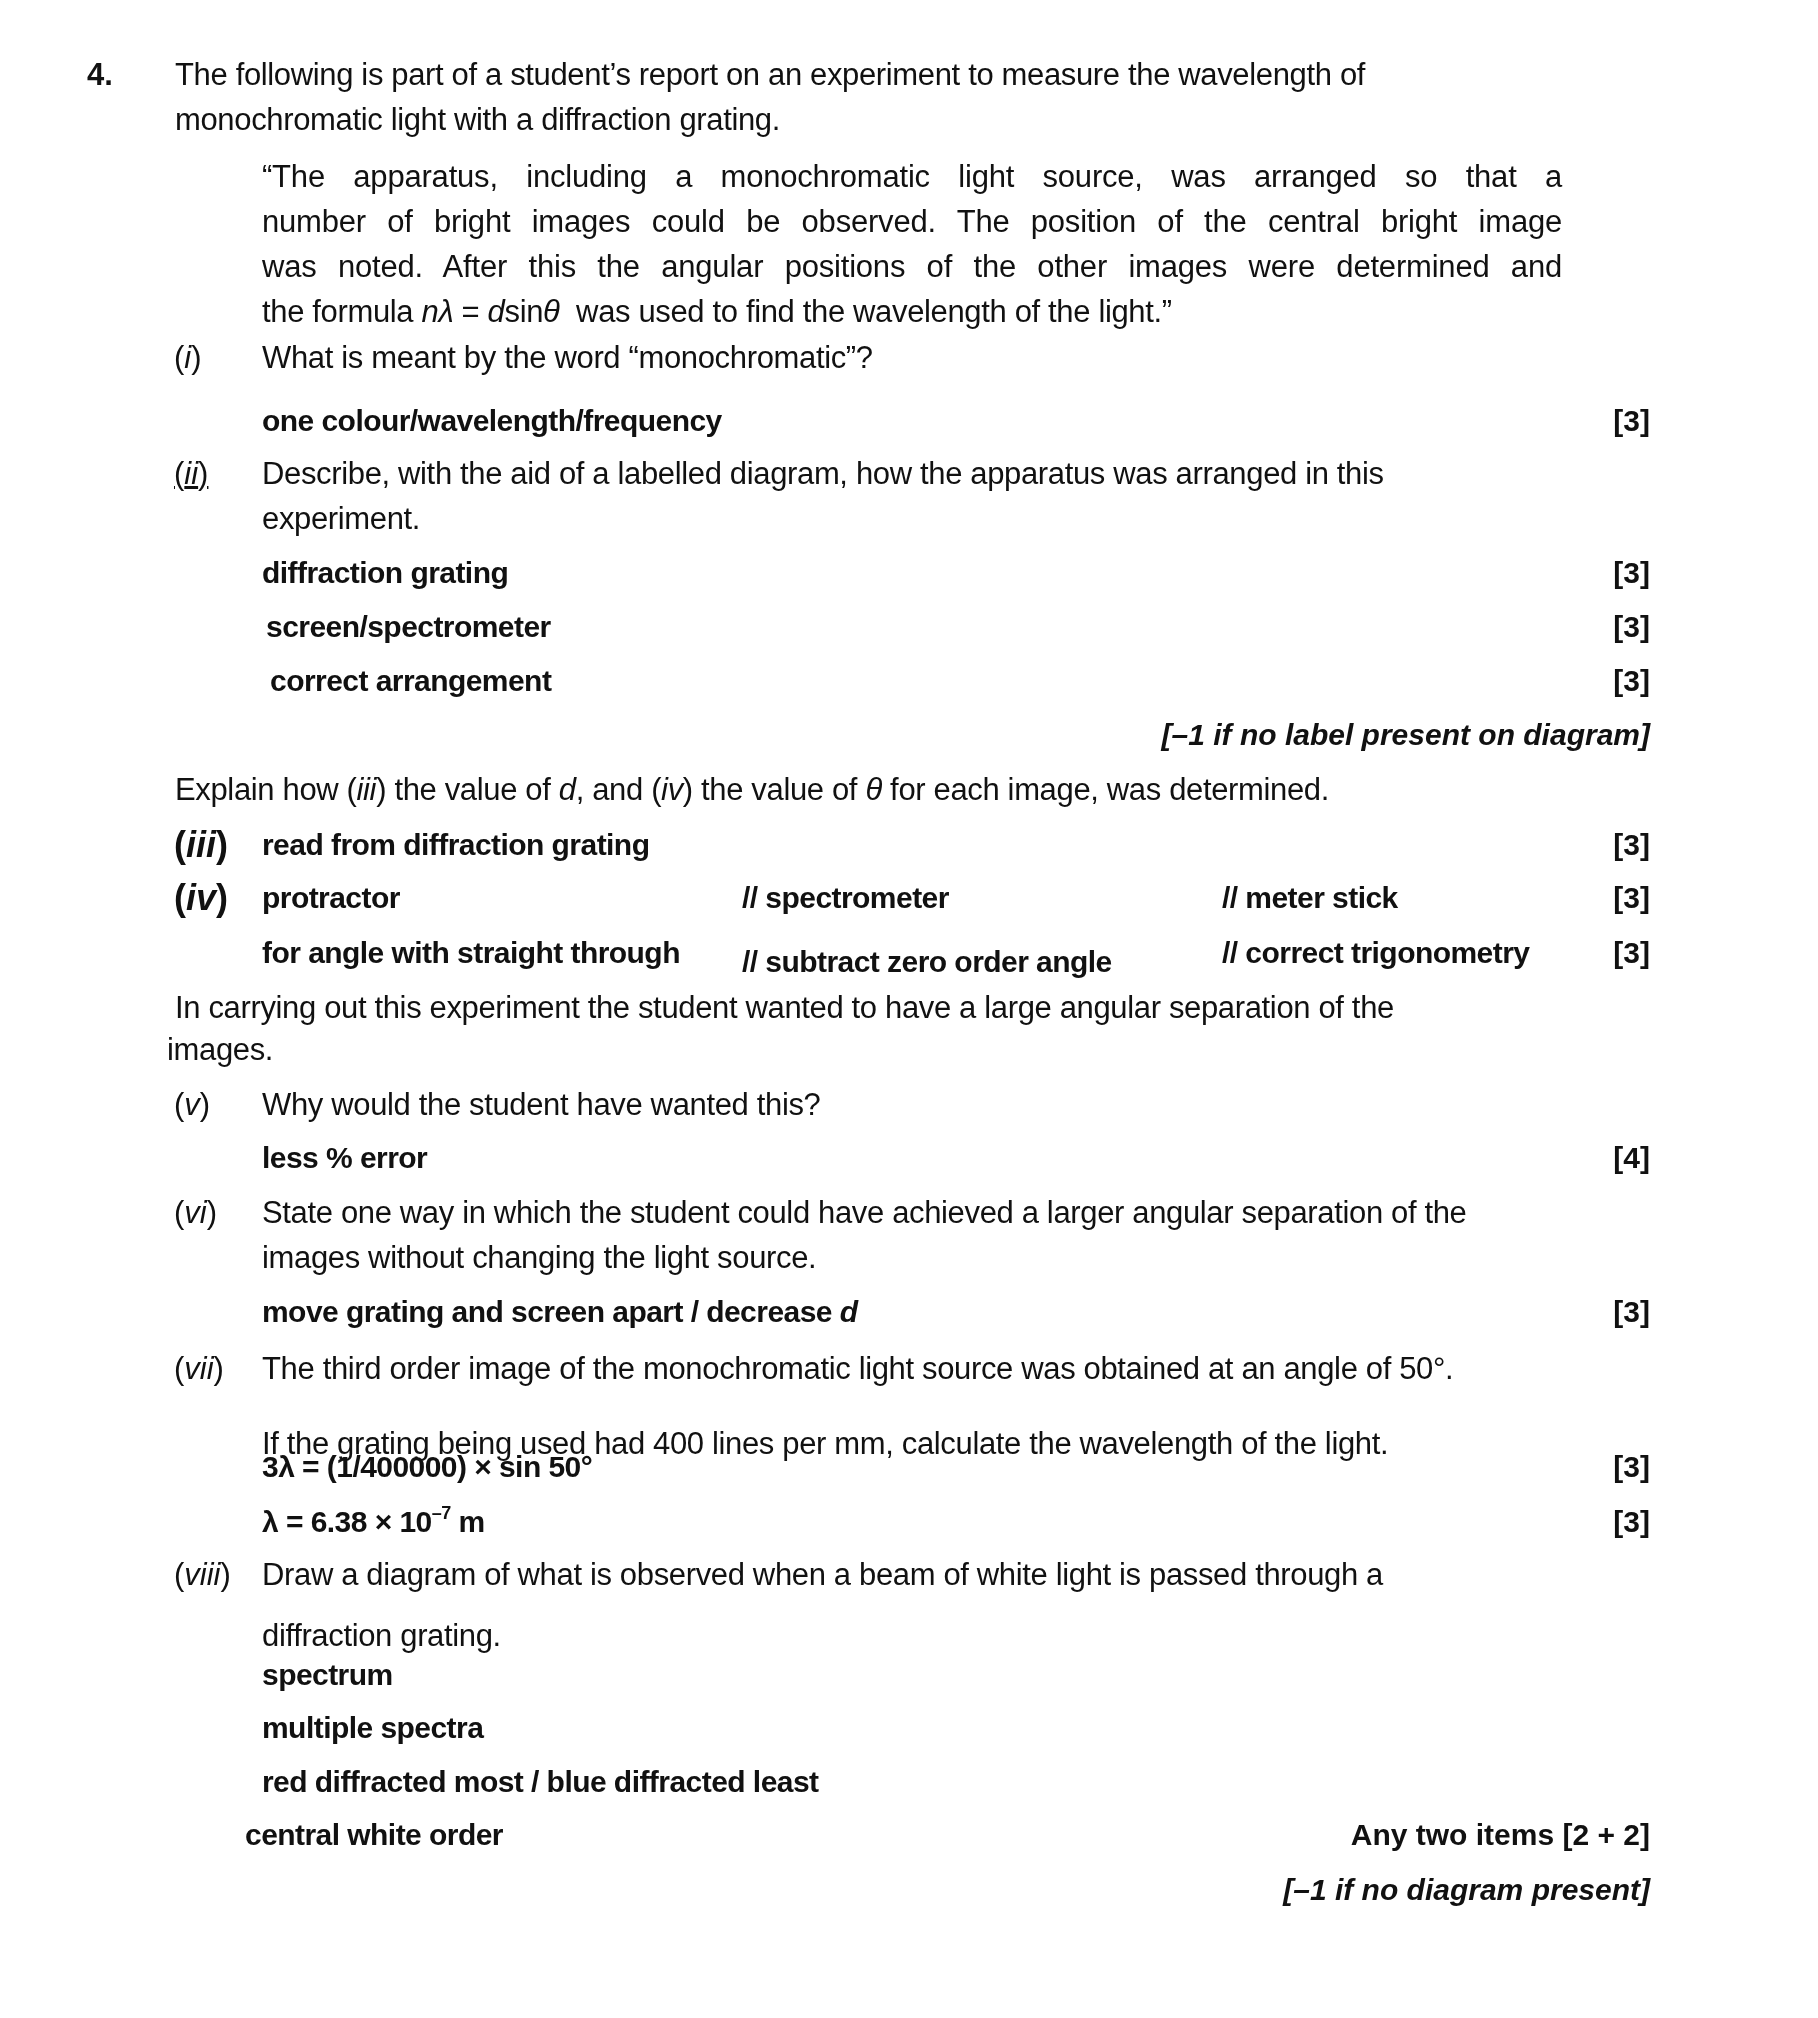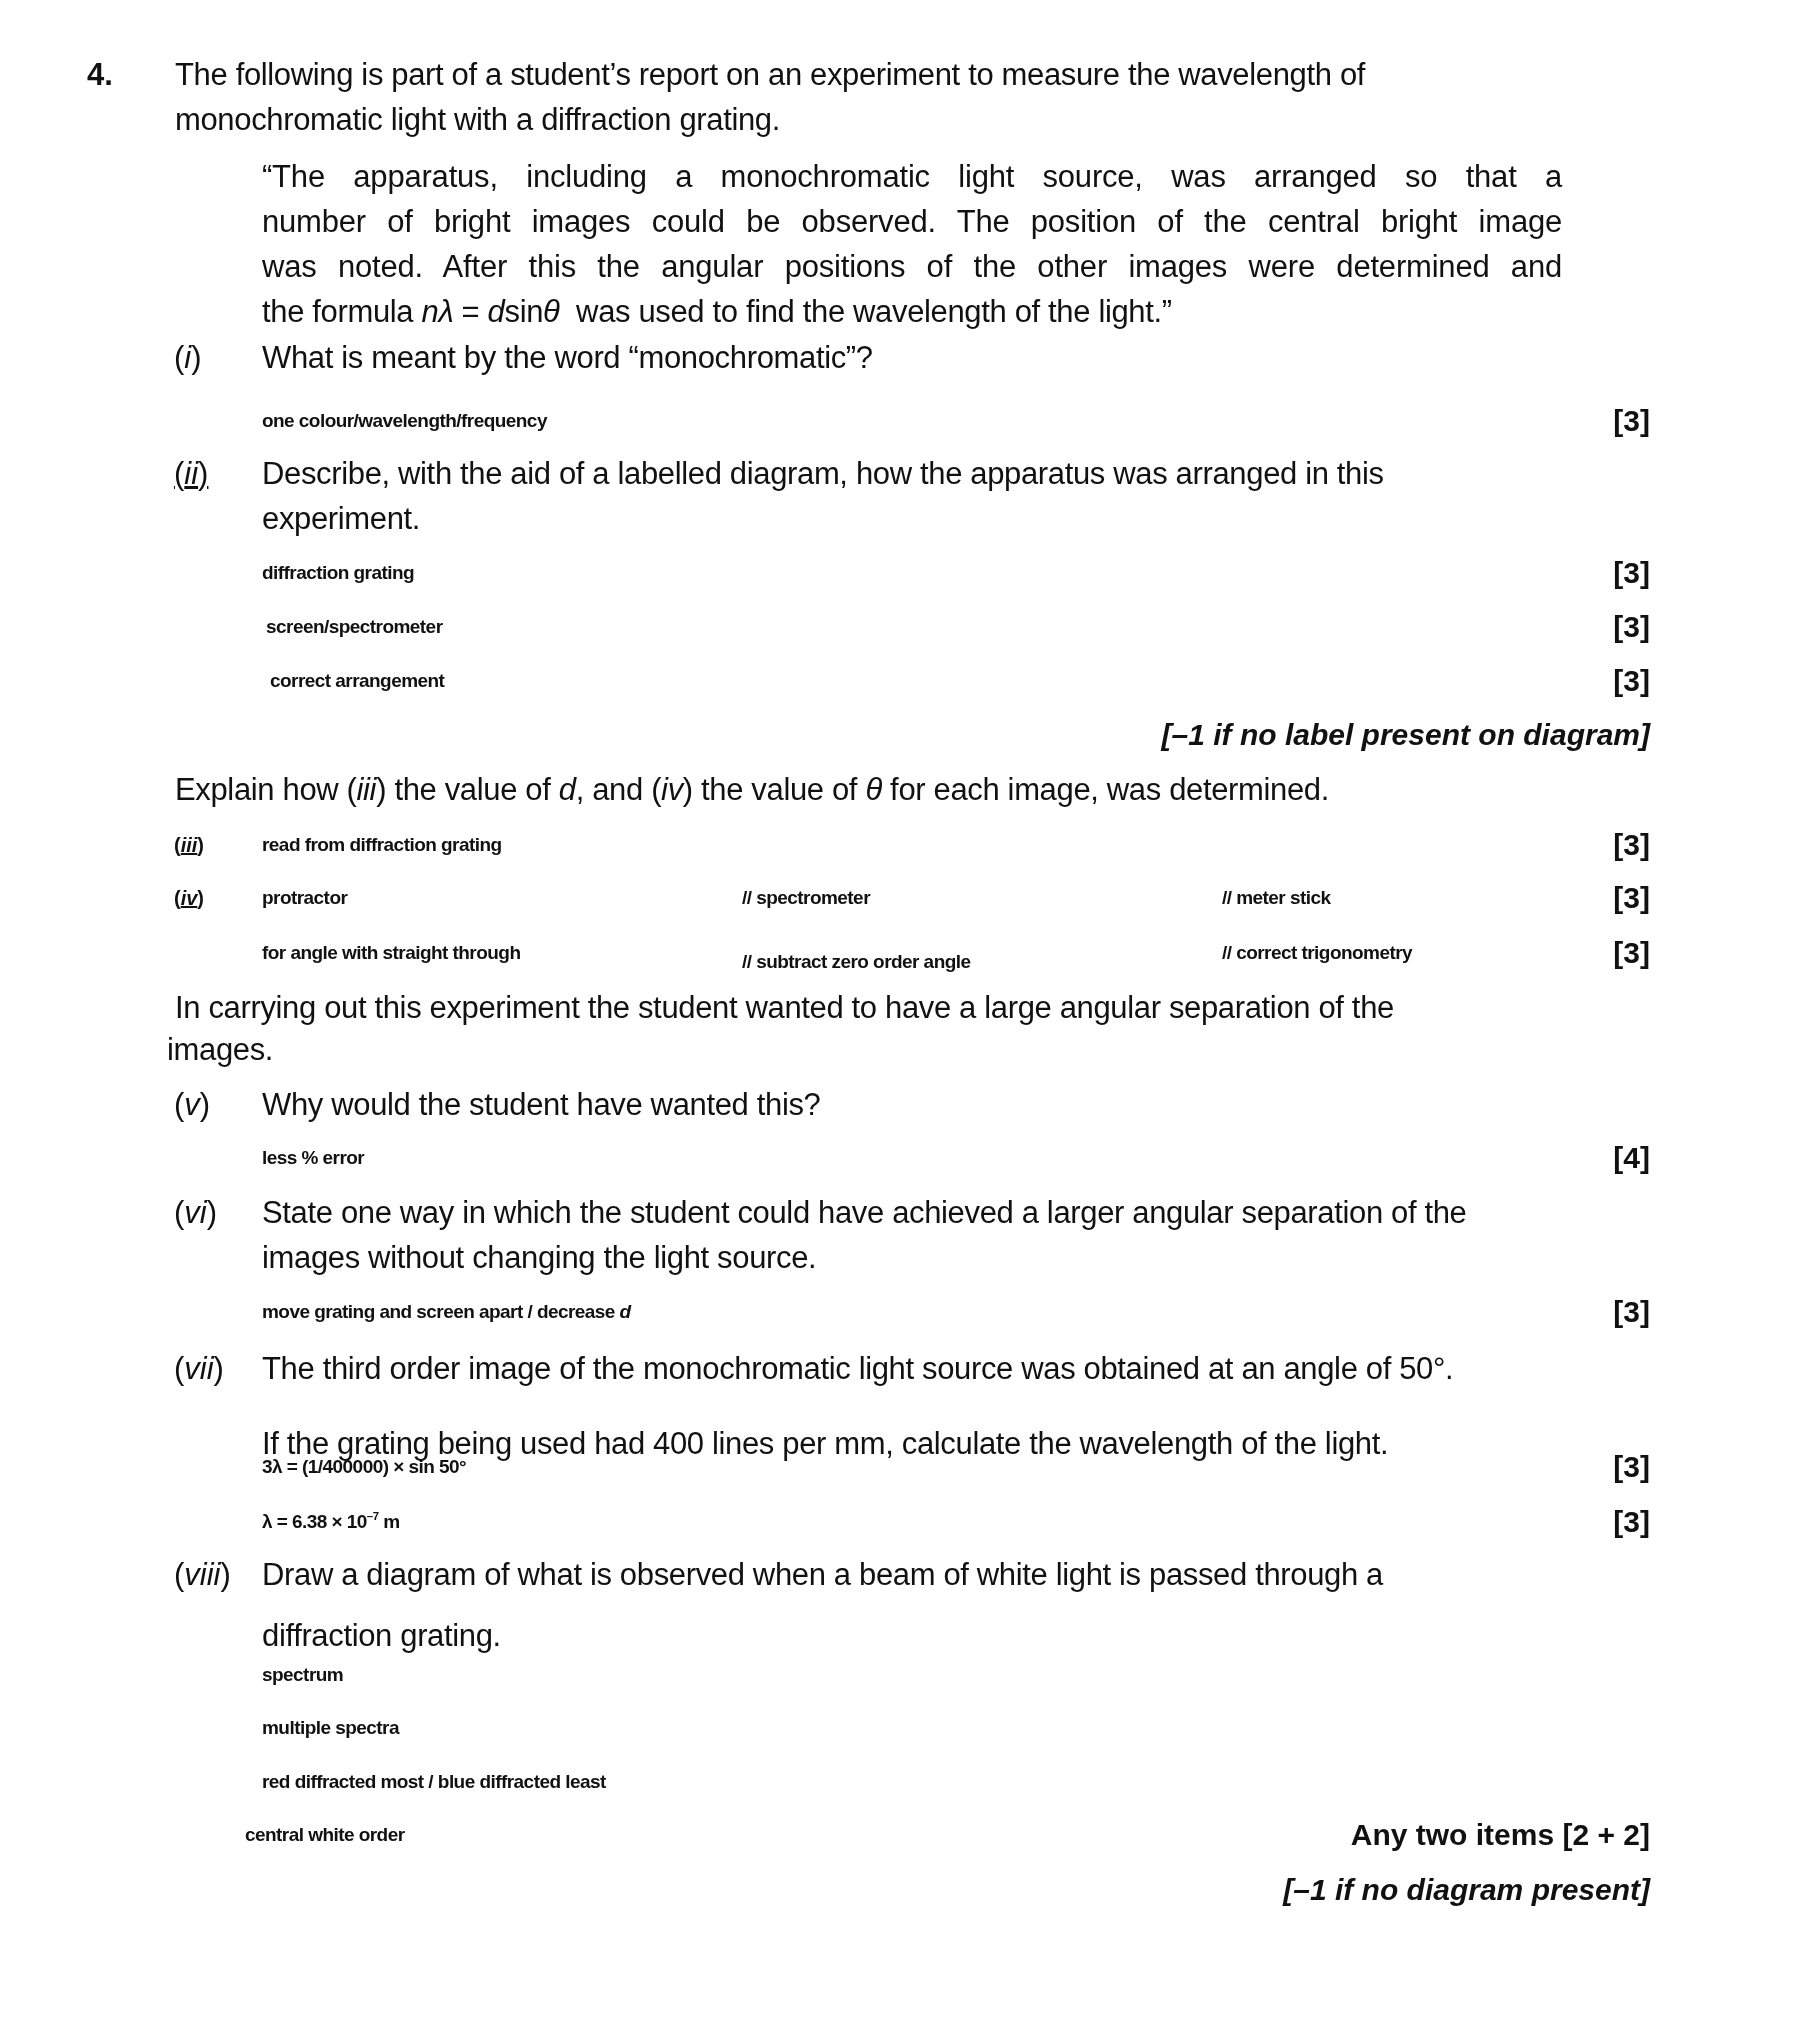--- a/index.html
+++ b/index.html
@@ -1,24 +1,24 @@
 <!DOCTYPE html>
 <html><head>
 <meta charset="utf-8">
 <style>
   html, body { margin: 0; padding: 0; background: #ffffff; }
   body { width: 1818px; height: 2018px; position: relative; overflow: hidden;
          font-family: "Liberation Sans", "DejaVu Sans", sans-serif; color: #111111; }
   .ln { position: absolute; white-space: nowrap; font-size: 31px; line-height: 36px; height: 36px;
         letter-spacing: -0.35px; }
-  .b { font-weight: bold; font-size: 19px; letter-spacing: -0.55px; }
+  .b { font-weight: bold; font-size: 30px; letter-spacing: -0.55px; }
   .i { font-style: italic; }
   .num { position: absolute; left: 87px; font-weight: bold; font-size: 31px; line-height: 36px; }
   .lbl { position: absolute; left: 174px; font-size: 31px; line-height: 36px; white-space: nowrap; }
-  .lbl.b { font-size: 20px; letter-spacing: 0; text-decoration: underline; }
+  .lbl.b { font-size: 36px; letter-spacing: 0; }
   .mark { position: absolute; right: 168px; font-weight: bold; font-size: 30px; line-height: 36px;
           white-space: nowrap; text-align: right; }
   .note { font-style: italic; }
   .quote { position: absolute; left: 262px; width: 1300px; font-size: 31px; line-height: 36px;
            text-align: justify; text-align-last: justify; white-space: normal; letter-spacing: -0.2px; }
   sup { font-size: 60%; line-height: 0; vertical-align: 0.7em; }
 </style>
 </head>
 <body>
 

